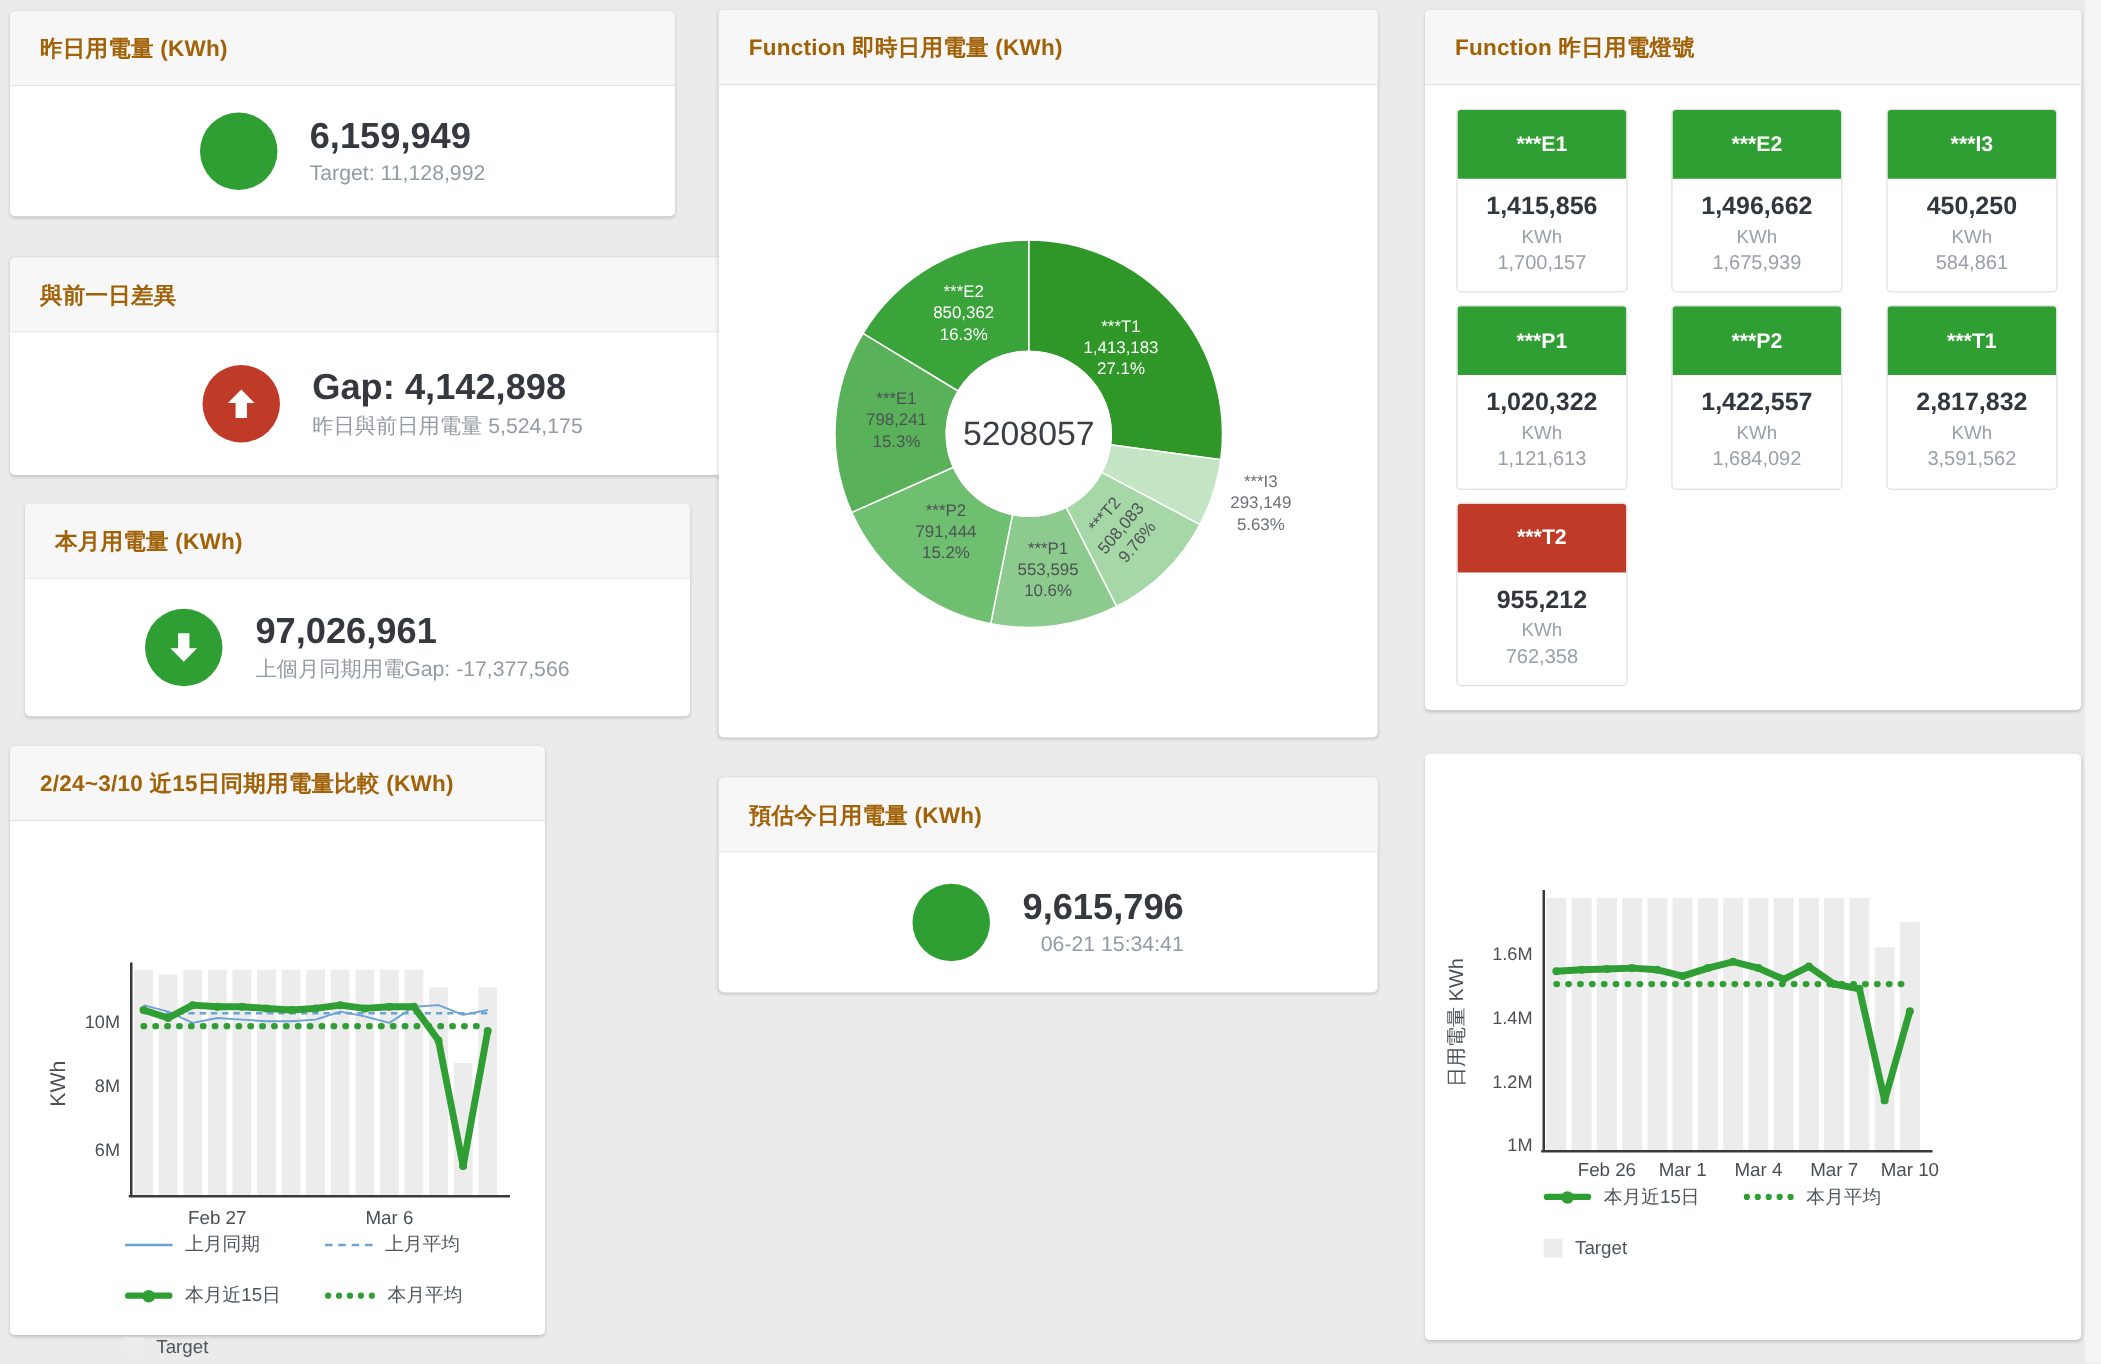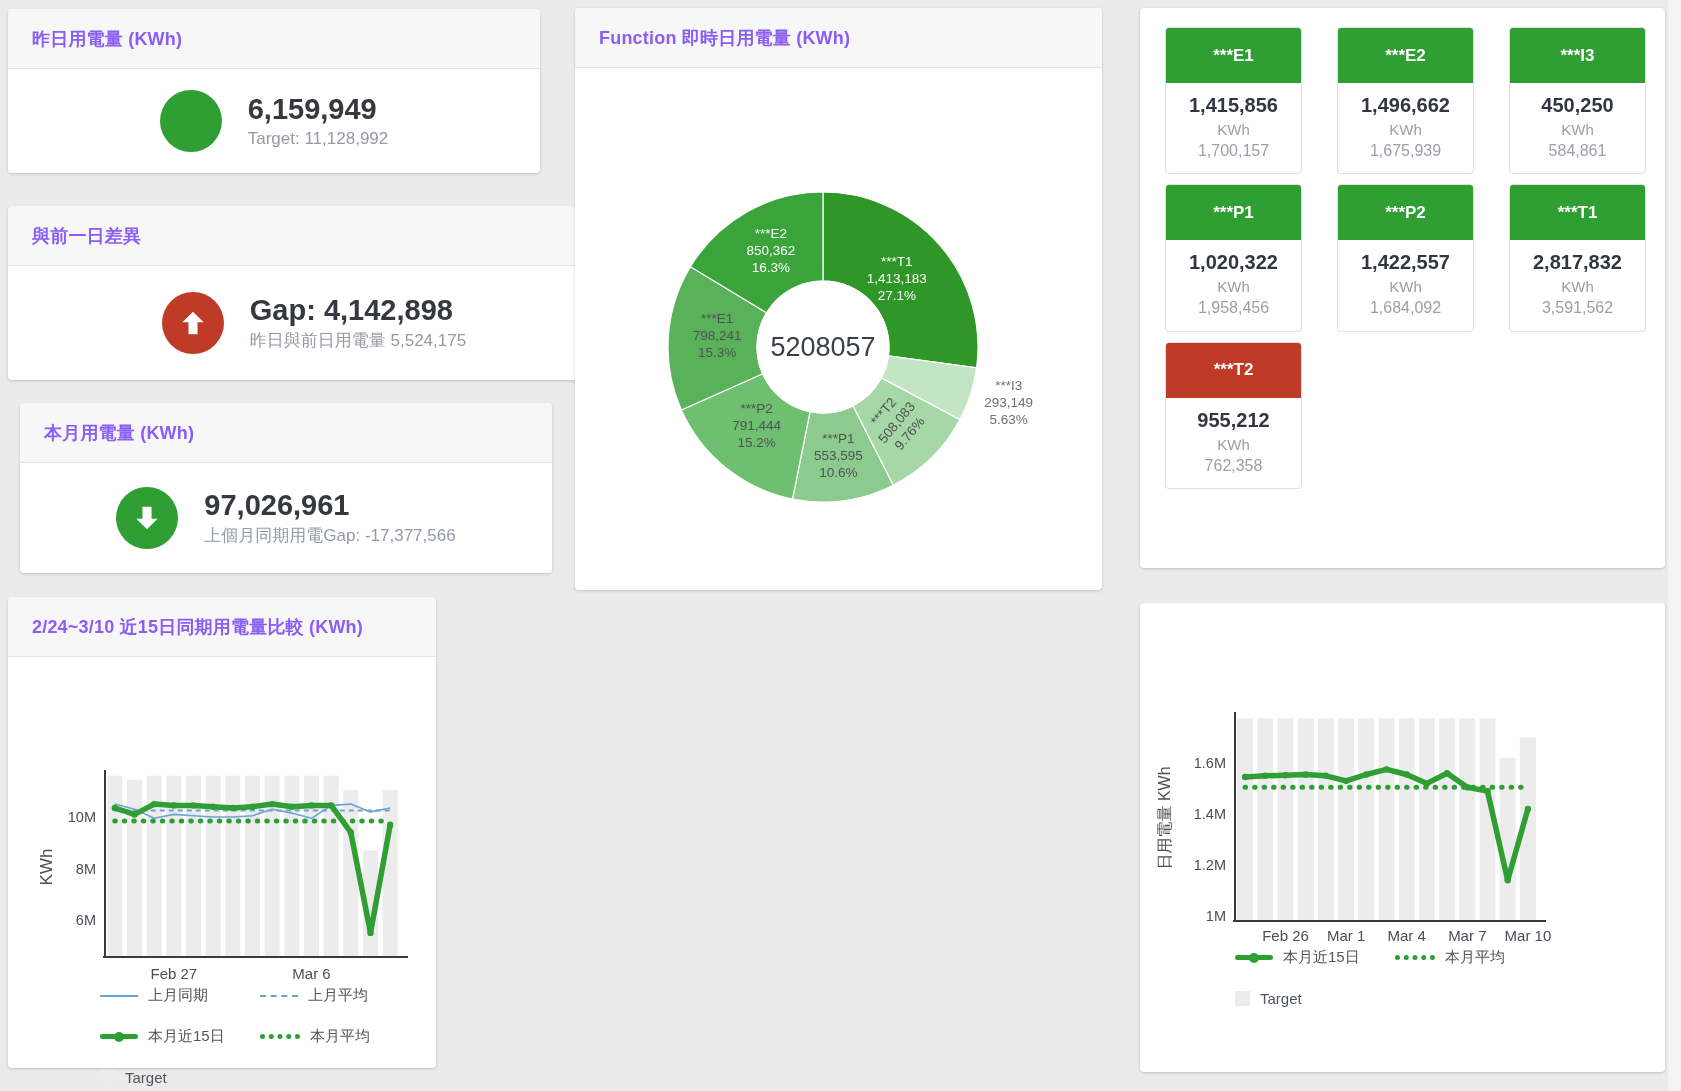--- a/index.html
+++ b/index.html
@@ -1,20 +1,20 @@
 <!DOCTYPE html>
 <html><head>
 <meta charset="utf-8">
 <style>
   html,body{margin:0;padding:0;background:#ebebeb;font-family:"Liberation Sans",sans-serif;}
   .canvas{position:relative;width:1681px;height:1091px;background:#ebebeb;overflow:hidden;}
   .card{position:absolute;background:#fff;border-radius:4px;box-shadow:0 1px 3px rgba(0,0,0,.18);}
   .card-header{height:60px;background:#f7f7f7;border-bottom:1px solid #e2e2e2;border-radius:4px 4px 0 0;
     display:flex;align-items:center;padding-left:24px;box-sizing:border-box;}
-  .card-title{font-size:18px;font-weight:bold;color:#8b5cf6;letter-spacing:.2px;}
+  .card-title{font-size:18px;font-weight:bold;color:#a16207;letter-spacing:.2px;}
   .card-body{position:relative;width:100%;}
   
   .stat-row{display:flex;align-items:center;justify-content:center;gap:26px;height:100%;}
   .dot{width:62px;height:62px;border-radius:50%;flex:0 0 auto;display:flex;align-items:center;justify-content:center;}
   .dot.green{background:#2f9e33;}
   .dot.red{background:#c03a28;}
   .dot svg{width:32px;height:32px;fill:#fff;}
   .stat-text{text-align:left;}
   .stat-value{font-size:29px;font-weight:bold;color:#35393f;line-height:1.2;}
   .stat-sub{font-size:17px;color:#939aa4;margin-top:2px;}
@@ -194,22 +194,39 @@
           <path d="M106.35371312216796 341.9390928892601 A155 155 0 0 1 115.44637929103786 198.6598628520924 L191.55781311747418 244.79065127895547 A66 66 0 0 0 187.686097200407 305.79987181091076 Z" fill="#59b159" stroke="#ffffff" stroke-width="1.2"></path>
           <text x="142.2128053382472" y="255.28662189382896" text-anchor="middle" font-size="13.5" fill="#4d5354"><tspan x="142.2128053382472" dy="0">***E1</tspan><tspan x="142.2128053382472" dy="17">798,241</tspan><tspan x="142.2128053382472" dy="17">15.3%</tspan></text>
           <path d="M115.44637929103786 198.6598628520924 A155 155 0 0 1 247.99999999999997 124 L247.99999999999997 213 A66 66 0 0 0 191.55781311747418 244.79065127895547 Z" fill="#3aa33a" stroke="#ffffff" stroke-width="1.2"></path>
           <text x="195.98020789173168" y="169.64231905784692" text-anchor="middle" font-size="13.5" fill="#ffffff"><tspan x="195.98020789173168" dy="0">***E2</tspan><tspan x="195.98020789173168" dy="17">850,362</tspan><tspan x="195.98020789173168" dy="17">16.3%</tspan></text>
           <circle cx="248" cy="279" r="66.5" fill="#ffffff"></circle>
           <text x="248" y="288" text-anchor="middle" font-size="27" fill="#3a3f45">5208057</text>
         </svg>
     </div>
   </section>
 
+  <section class="card" style="left:575px;top:622px;width:527px;height:172px;">
+    <div class="card-header">
+      <span class="card-title">預估今日用電量 (KWh)</span>
+    </div>
+    <div class="card-body" style="height:111px;">
+      <div class="stat-row">
+        <span class="dot green"></span>
+        <div class="stat-text">
+          <div class="stat-value">9,615,796</div>
+          <div class="stat-sub" style="text-align:right;">06-21 15:34:41</div>
+        </div>
+      </div>
+    </div>
+  </section>
 
   <section class="card" style="left:1140px;top:8px;width:525px;height:560px;">
+    <div class="card-header">
+      <span class="card-title">Function 昨日用電燈號</span>
+    </div>
     <div class="card-body">
       <div class="tiles">
         <div class="tile">
           <div class="tile-head green">***E1</div>
           <div class="tile-body">
             <div class="tile-value">1,415,856</div>
             <div class="tile-unit">KWh</div>
             <div class="tile-target">1,700,157</div>
           </div>
         </div>
@@ -227,21 +244,21 @@
             <div class="tile-value">450,250</div>
             <div class="tile-unit">KWh</div>
             <div class="tile-target">584,861</div>
           </div>
         </div>
         <div class="tile">
           <div class="tile-head green">***P1</div>
           <div class="tile-body">
             <div class="tile-value">1,020,322</div>
             <div class="tile-unit">KWh</div>
-            <div class="tile-target">1,958,456</div>
+            <div class="tile-target">1,121,613</div>
           </div>
         </div>
         <div class="tile">
           <div class="tile-head green">***P2</div>
           <div class="tile-body">
             <div class="tile-value">1,422,557</div>
             <div class="tile-unit">KWh</div>
             <div class="tile-target">1,684,092</div>
           </div>
         </div>

